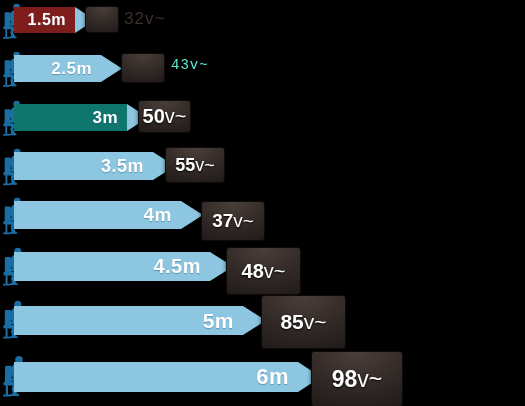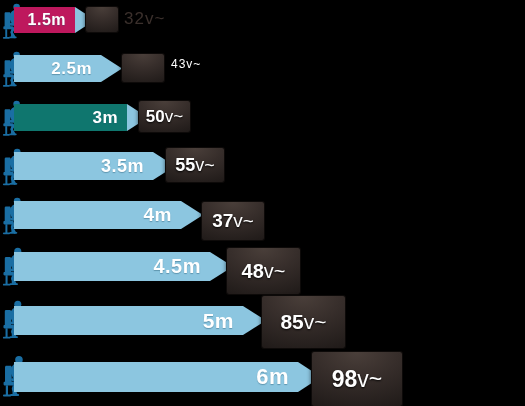--- a/index.html
+++ b/index.html
@@ -96,21 +96,21 @@
             <path d="M2.4 24.1h8.3c.6 0 1 .4 1 1v1.3c0 .6-.5 1-1.1 1H2.5c-.6 0-1.1-.5-1.1-1.1v-1.1c0-.6.4-1.1 1-1.1z"></path>
             <path d="M3.4 27.2h2V36h-2z"></path>
             <path d="M9.4 27.2h1.9v8.6H9.4z"></path>
             <path d="M1.8 35.4h5.5c.5 0 .9.4.9.9s-.4.9-.9.9H1.8c-.5 0-.9-.4-.9-.9s.4-.9.9-.9z"></path>
             <path d="M8.3 34.9h6.1c.5 0 .9.4.9.9s-.4.9-.9.9H8.3c-.5 0-.9-.4-.9-.9s.4-.9.9-.9z"></path>
             <path d="M12.6 23.3h6.5c.6 0 1.1.5 1.1 1.1 0 .6-.5 1.1-1.1 1.1l-4.6.1-3.3 5.1c-.4.6-1.1.8-1.7.5-.7-.4-.9-1.2-.5-1.9l3.6-5.4c.1-.3.5-.5 1-.6z"></path>
             <path d="M9.5 29.9c.7-.4 1.5-.2 1.9.5l2.4 4.3c.3.6.1 1.4-.5 1.8-.7.4-1.5.2-1.8-.5l-2.4-4.3c-.4-.6-.2-1.4.4-1.8z"></path>
           </g>
         </svg>
       </div>
-      <div class="arrow" style="left: 14px; top: 7px; width: 61px; height: 26px; background: #be185d;">
+      <div class="arrow" style="left: 14px; top: 7px; width: 61px; height: 26px; background: #7f1d1d;">
         <span class="arrow-label" style="font-size: 16px; color: rgb(255, 255, 255);">1.5m</span>
         <div class="arrow-head" style="width: 20px;">
           <svg viewBox="0 0 22 30" preserveAspectRatio="none" xmlns="http://www.w3.org/2000/svg">
             <polygon points="0,0 22,15 0,30" fill="#8cc6e0"></polygon>
           </svg>
         </div>
       </div>
       <div class="tv" style="left: 86px; top: 7px; width: 32px; height: 25px;"></div>
       <div class="outside-label" style="left: 124px; top: 9px; font-size: 17px; color: rgb(59, 48, 44);"><span>32</span><span class="unit">v~</span></div>
     </div>
@@ -134,21 +134,21 @@
       </div>
       <div class="arrow" style="left: 14px; top: 55px; width: 87px; height: 27px; background: rgb(140, 198, 224);">
         <span class="arrow-label" style="font-size: 17px; color: rgb(255, 255, 255);">2.5m</span>
         <div class="arrow-head" style="width: 21px;">
           <svg viewBox="0 0 22 30" preserveAspectRatio="none" xmlns="http://www.w3.org/2000/svg">
             <polygon points="0,0 22,15 0,30" fill="#8cc6e0"></polygon>
           </svg>
         </div>
       </div>
       <div class="tv" style="left: 122px; top: 54px; width: 42px; height: 28px;"></div>
-      <div class="outside-label" style="left: 171px; top: 57px; font-size: 12px; color: #ffffff;"><span>43</span><span class="unit">v~</span></div>
+      <div class="outside-label" style="left: 171px; top: 57px; font-size: 14px; color: #5eead4; font-family: Liberation Mono, monospace;"><span>43</span><span class="unit">v~</span></div>
     </div>
     <div class="row" style="top: 0px; height: 406px;">
       <div class="person" style="top: 100px; height: 37px; width: 25px;">
         <svg viewBox="0 0 26 38" xmlns="http://www.w3.org/2000/svg">
           <g fill="#1a6ea3">
             <circle cx="15.2" cy="4.2" r="3.4"></circle>
             <path d="M12.6 7.3c2.9-.6 5.3.5 6.2 2.3.9 1.8.4 3.6-.5 5.1l-2.4 3.9 4.9 1.5c1 .3 1.5 1 1.5 1.9v1.2h-9.8c-1 0-1.8-.5-2.2-1.4l-2.6-5.9c-.8-1.9-.3-4 1.2-5.5A6.4 6.4 0 0 1 12.6 7.3z"></path>
             <path d="M9.4 20.8h10.9c.8 0 1.4.6 1.4 1.4v1.5H9.9c-.9 0-1.6-.6-1.7-1.4l-.1-.5c-.1-.6.5-1 1.3-1z"></path>
             <path d="M3.9 9.6h3.6c.7 0 1.2.6 1.2 1.3v13.6c0 .8-.6 1.4-1.3 1.4H4.1c-.8 0-1.4-.6-1.4-1.4V10.9c0-.7.5-1.3 1.2-1.3z"></path>
             <path d="M2.4 24.1h8.3c.6 0 1 .4 1 1v1.3c0 .6-.5 1-1.1 1H2.5c-.6 0-1.1-.5-1.1-1.1v-1.1c0-.6.4-1.1 1-1.1z"></path>
@@ -163,21 +163,21 @@
       </div>
       <div class="arrow" style="left: 14px; top: 104px; width: 113px; height: 27px; background: #0f766e;">
         <span class="arrow-label" style="font-size: 17px; color: rgb(255, 255, 255);">3m</span>
         <div class="arrow-head" style="width: 21px;">
           <svg viewBox="0 0 22 30" preserveAspectRatio="none" xmlns="http://www.w3.org/2000/svg">
             <polygon points="0,0 22,15 0,30" fill="#8cc6e0"></polygon>
           </svg>
         </div>
       </div>
       <div class="tv" style="left: 139px; top: 101px; width: 51px; height: 31px;">
-        <span class="tv-label" style="font-size: 17px; color: rgb(255, 255, 255);"><span>50</span><span class="unit">v~</span></span>
+        <span class="tv-label" style="font-size: 20px; color: rgb(255, 255, 255);"><span>50</span><span class="unit">v~</span></span>
       </div>
     </div>
     <div class="row" style="top: 0px; height: 406px;">
       <div class="person" style="top: 148px; height: 38px; width: 26px;">
         <svg viewBox="0 0 26 38" xmlns="http://www.w3.org/2000/svg">
           <g fill="#1a6ea3">
             <circle cx="15.2" cy="4.2" r="3.4"></circle>
             <path d="M12.6 7.3c2.9-.6 5.3.5 6.2 2.3.9 1.8.4 3.6-.5 5.1l-2.4 3.9 4.9 1.5c1 .3 1.5 1 1.5 1.9v1.2h-9.8c-1 0-1.8-.5-2.2-1.4l-2.6-5.9c-.8-1.9-.3-4 1.2-5.5A6.4 6.4 0 0 1 12.6 7.3z"></path>
             <path d="M9.4 20.8h10.9c.8 0 1.4.6 1.4 1.4v1.5H9.9c-.9 0-1.6-.6-1.7-1.4l-.1-.5c-.1-.6.5-1 1.3-1z"></path>
             <path d="M3.9 9.6h3.6c.7 0 1.2.6 1.2 1.3v13.6c0 .8-.6 1.4-1.3 1.4H4.1c-.8 0-1.4-.6-1.4-1.4V10.9c0-.7.5-1.3 1.2-1.3z"></path>

